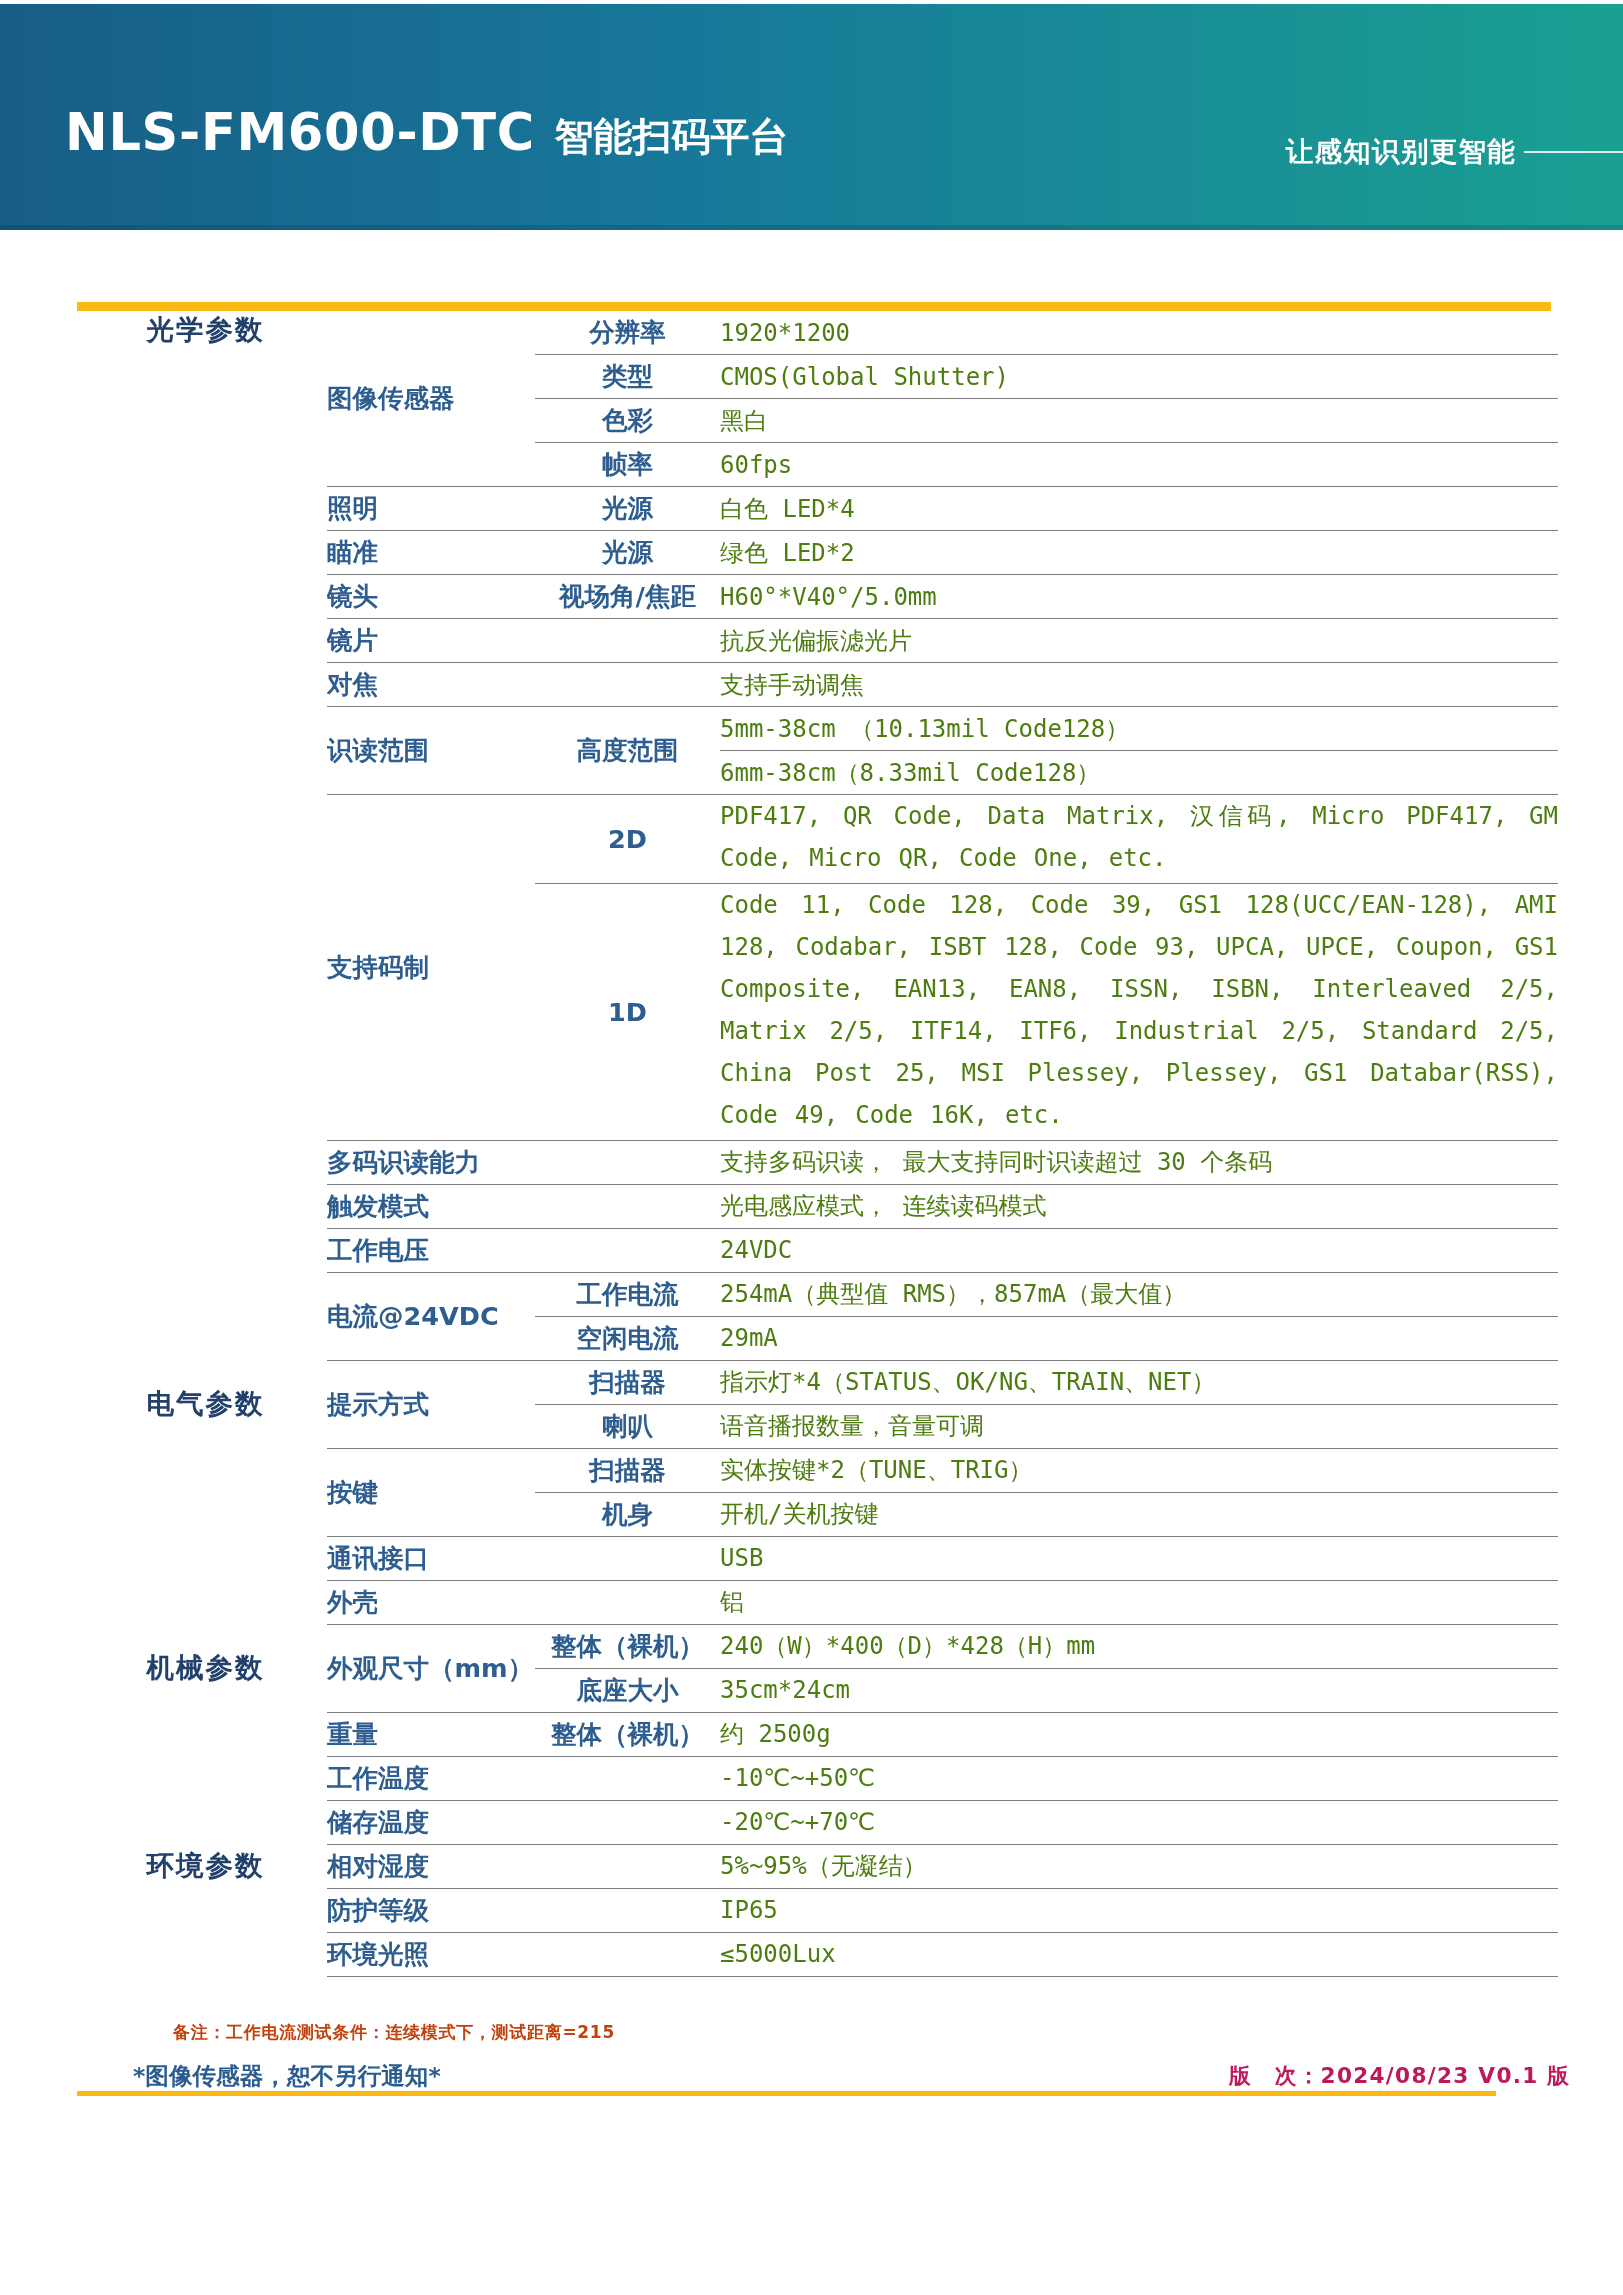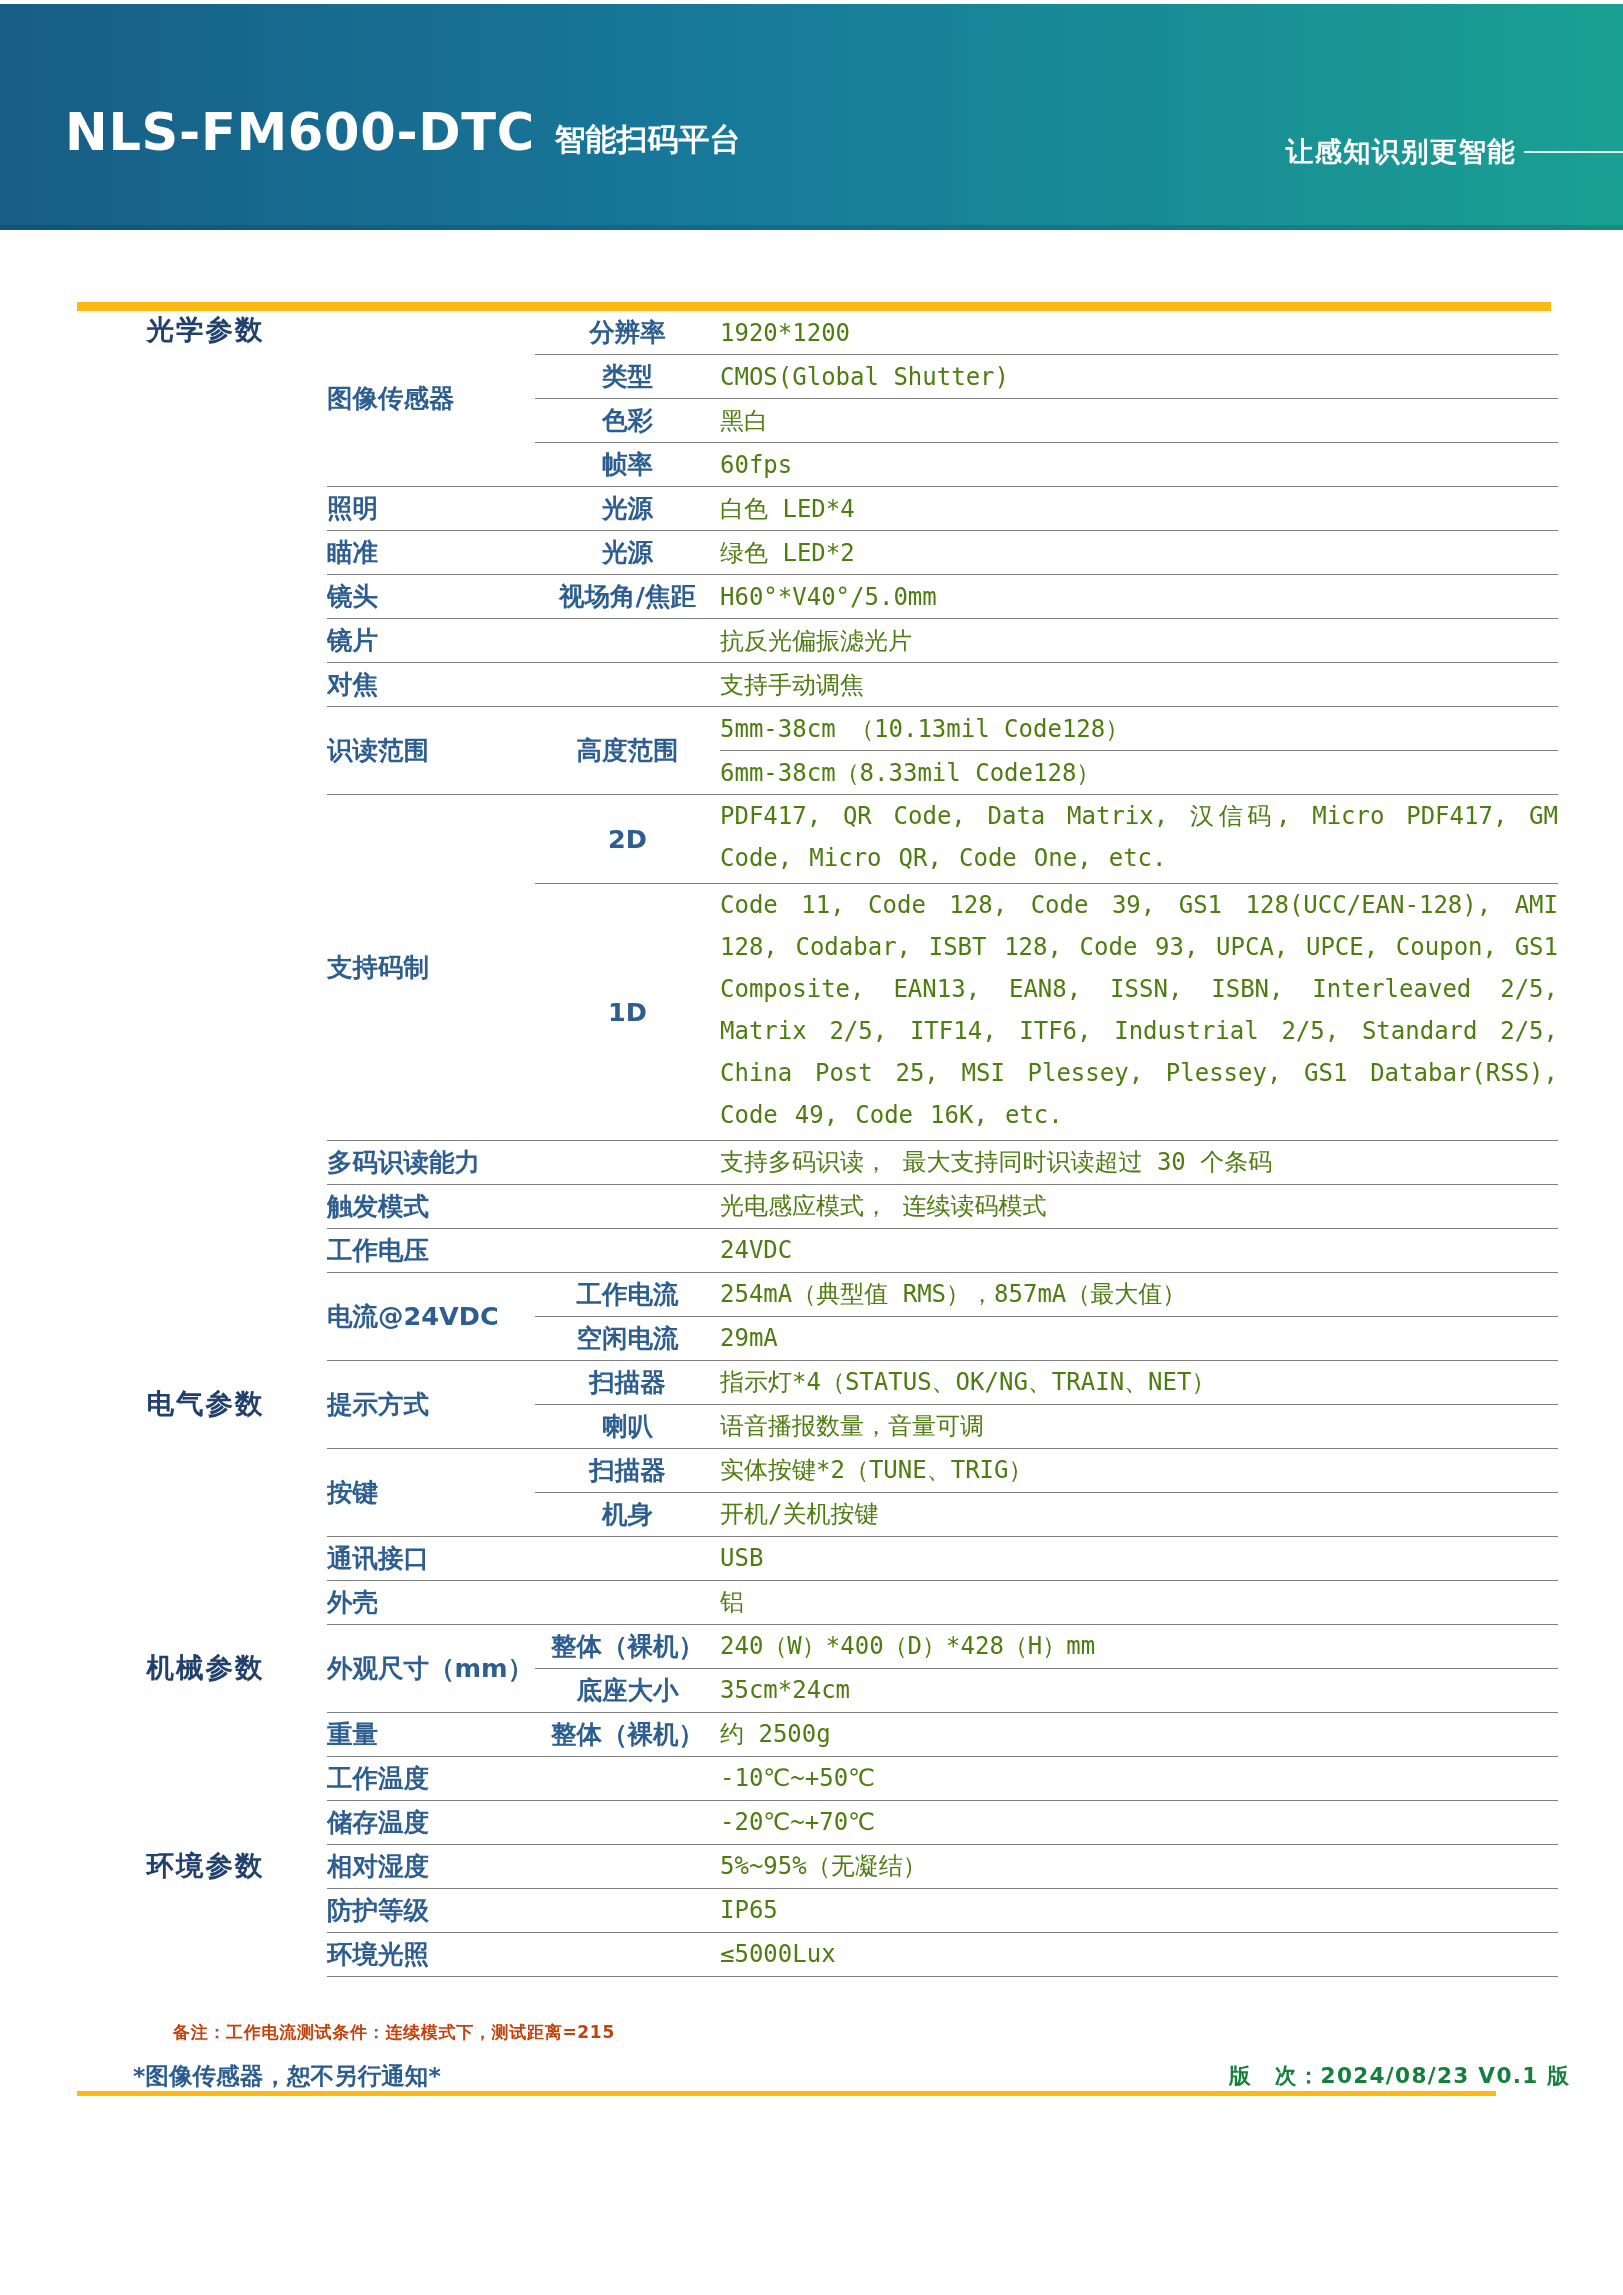--- a/index.html
+++ b/index.html
@@ -15,21 +15,21 @@
   }
   .banner-bottom-edge{
     position:absolute;left:0;bottom:0;width:100%;height:4.6px;
     background:rgba(0,40,60,0.18);
   }
   .title-wrap{
     position:absolute;left:65px;top:99px;display:flex;align-items:baseline;
     color:#ffffff;white-space:nowrap;
   }
   .model-name{font-size:51px;font-weight:bold;letter-spacing:0.7px;}
-  .model-subtitle{font-size:31px;font-weight:bold;margin-left:19.6px;}
+  .model-subtitle{font-size:39px;font-weight:bold;margin-left:19.6px;}
   .tagline-wrap{
     position:absolute;right:0;top:130px;display:flex;align-items:center;
   }
   .tagline{color:#ffffff;font-size:27.5px;font-weight:bold;letter-spacing:1.3px;}
   .tagline-rule{width:99px;height:2.6px;background:rgba(255,255,255,0.85);margin-left:7.9px;}
   
   .accent-top{
     position:absolute;left:77px;top:302px;width:1474px;height:9.2px;background:#FDB913;
   }
   .accent-bottom{
@@ -72,21 +72,21 @@
   .footer-note{
     position:absolute;left:173px;top:2021px;
     color:#c2410c;font-size:17px;font-weight:bold;letter-spacing:0.7px;
   }
   .footer-disclaimer{
     position:absolute;left:133px;top:2060px;
     color:#2B5C8F;font-size:23.6px;font-weight:bold;
   }
   .footer-version{
     position:absolute;left:1229px;top:2061px;
-    color:#15803d;font-size:21.6px;font-weight:bold;letter-spacing:1.3px;
+    color:#be185d;font-size:21.6px;font-weight:bold;letter-spacing:1.3px;
   }
 </style>
 </head>
 <body>
 
 <div class="banner">
   <div class="title-wrap">
     <span class="model-name">NLS-FM600-DTC</span>
     <span class="model-subtitle">智能扫码平台</span>
   </div>

